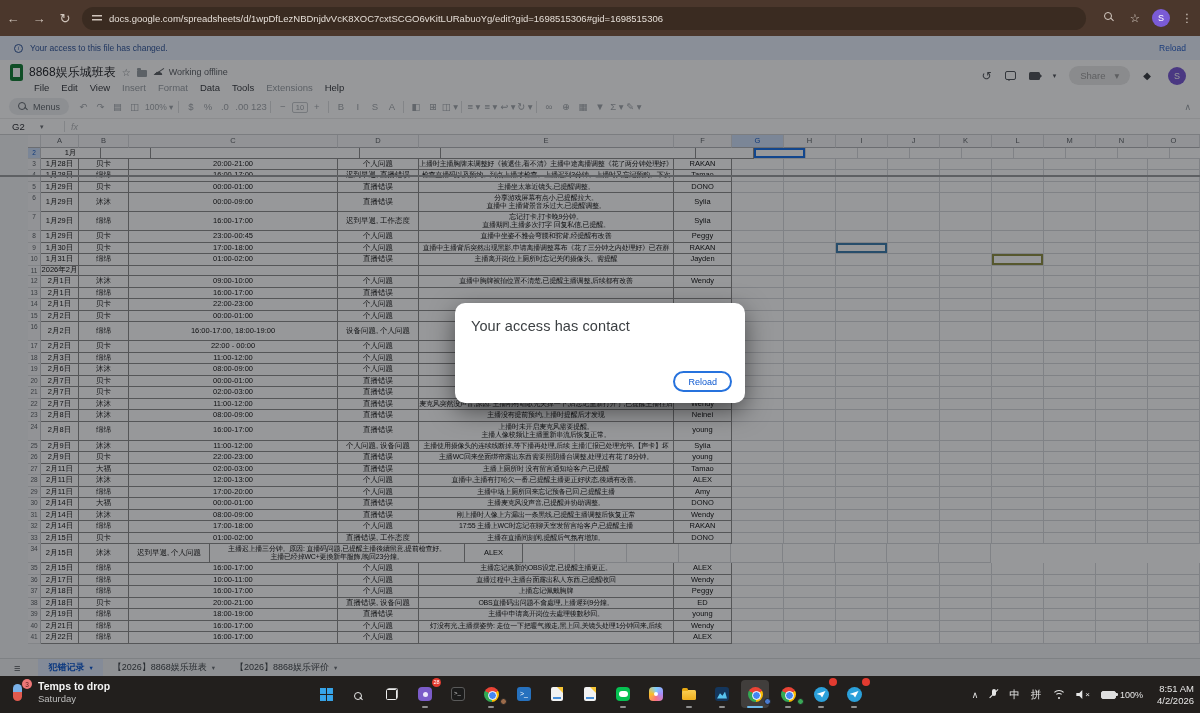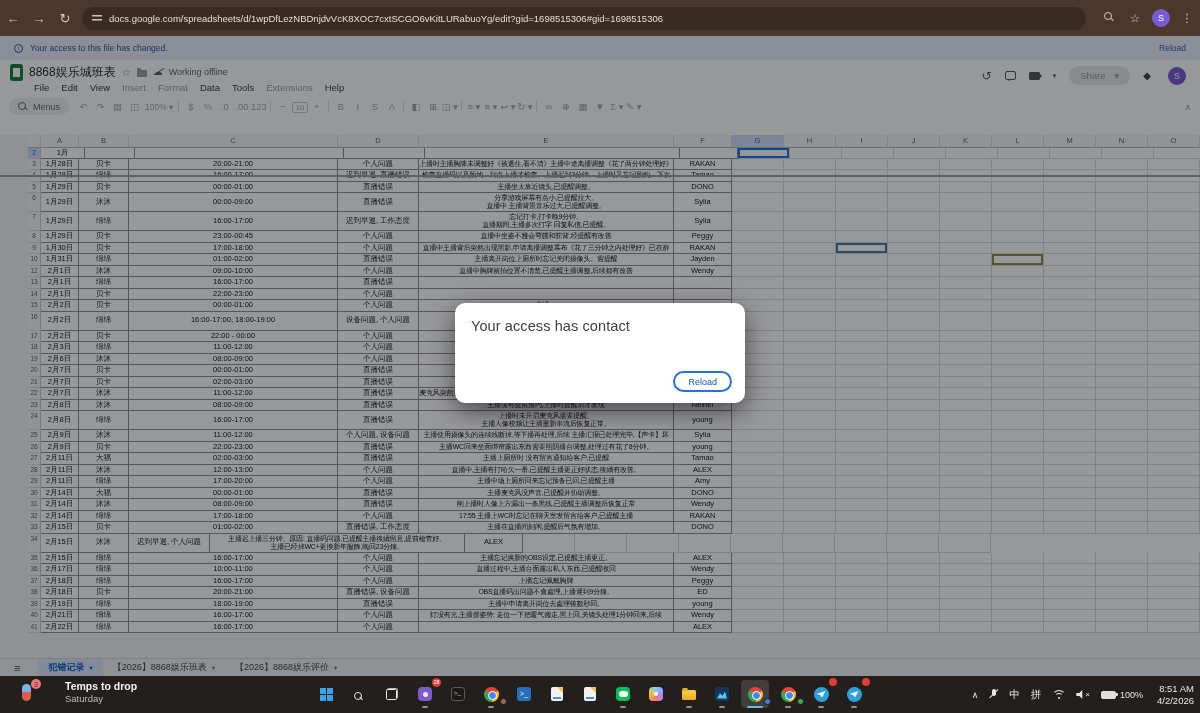--- a/index.html
+++ b/index.html
@@ -120,21 +120,21 @@
   
   .modal{position:absolute;left:455px;top:267px;width:290px;height:100px;background:#fff;
     border-radius:10px;box-shadow:0 8px 24px rgba(0,0,0,.5);z-index:50;padding:15px 16px}
   .mtitle{font-size:14.5px;color:#3c4043;letter-spacing:.1px}
   .mbody{font-size:8.5px;color:#5f6368;margin-top:9px;line-height:1.5;width:97%}
   .mbtn{position:absolute;right:13px;bottom:11px;border:2px solid #2672dd;color:#0b57d0;
     border-radius:13px;font-size:9px;padding:3.5px 13px;background:#fff;font-family:inherit}
 
   
   .task{position:absolute;left:0;bottom:0;width:1200px;height:37px;background:#221f1d;color:#eee}
-  .weather{position:absolute;left:19px;top:4px;display:flex;gap:26px}
+  .weather{position:absolute;left:10px;top:4px;display:flex;gap:8px}
   .wicon{position:relative;width:20px;height:24px}
   .thermo{position:absolute;left:3px;top:4px;width:9px;height:17px;border-radius:5px;
     background:linear-gradient(#7ab1e8 45%,#e05a4e 45%)}
   .wbadge{position:absolute;right:-2px;top:-1px;width:10px;height:10px;border-radius:50%;
     background:#e77;color:#5d1f1f;font-size:6.5px;display:flex;align-items:center;justify-content:center}
   .wt1{font-size:10.5px;color:#f3f3f3;font-weight:bold}
   .wt2{font-size:9.5px;color:#bdbdbd;margin-top:1px}
   .center{position:absolute;left:312px;top:4px;display:flex;gap:5px}
   .tbi{position:relative;width:28px;height:28px;border-radius:4px;display:flex;align-items:center;justify-content:center}
   .tbi.active{background:rgba(255,255,255,.14)}
@@ -300,20 +300,26 @@
           <span class="tbi-item">∞</span>
           <span class="tbi-item">⊕</span>
           <span class="tbi-item">▦</span>
           <span class="tbi-item">▼</span>
           <span class="tbi-item">Σ ▾</span>
           <span class="tbi-item">✎ ▾</span>
         </span>
       <span class="tcollapse">∧</span>
     </div>
 
+    <div class="fbar">
+      <span class="namebox">G2</span>
+      <span class="nb-caret">▾</span>
+      <span class="fsep"></span>
+      <span class="fx">fx</span>
+    </div>
 
     <div class="grid">
       <div class="ghead" id="col-headers">
           <div class="gh" style="width: 13px;"></div>
           <div class="gh" style="width: 38px;">A</div>
           <div class="gh" style="width: 50px;">B</div>
           <div class="gh" style="width: 209px;">C</div>
           <div class="gh" style="width: 81px;">D</div>
           <div class="gh" style="width: 255px;">E</div>
           <div class="gh" style="width: 58px;">F</div>
@@ -323,21 +329,21 @@
           <div class="gh" style="width: 52px;">J</div>
           <div class="gh" style="width: 52px;">K</div>
           <div class="gh" style="width: 52px;">L</div>
           <div class="gh" style="width: 52px;">M</div>
           <div class="gh" style="width: 52px;">N</div>
           <div class="gh" style="width: 52px;">O</div>
         </div>
       <div class="rows" id="grid-rows">
           <div class="rw mo">
             <div class="rn selrow">2</div>
-            <div class="cl" style="width: 44px;">1月</div>
+            <div class="cl" style="width: 60px;">1月</div>
             <div class="cl" style="width: 50px;"></div>
             <div class="cl" style="width: 209px;"></div>
             <div class="cl" style="width: 81px;"></div>
             <div class="cl ce" style="width: 255px;"></div>
             <div class="cl" style="width: 58px;"></div>
             <div class="cl lite selcell" style="width: 52px;"></div>
             <div class="cl lite" style="width: 52px;"></div>
             <div class="cl lite" style="width: 52px;"></div>
             <div class="cl lite" style="width: 52px;"></div>
             <div class="cl lite" style="width: 52px;"></div>
@@ -481,20 +487,38 @@
             <div class="cl" style="width: 209px;">01:00-02:00</div>
             <div class="cl" style="width: 81px;">直播错误</div>
             <div class="cl ce" style="width: 255px;">主播离开岗位上厕所时忘记关闭摄像头。需提醒</div>
             <div class="cl" style="width: 58px;">Jayden</div>
             <div class="cl lite" style="width: 52px;"></div>
             <div class="cl lite" style="width: 52px;"></div>
             <div class="cl lite" style="width: 52px;"></div>
             <div class="cl lite" style="width: 52px;"></div>
             <div class="cl lite" style="width: 52px;"></div>
             <div class="cl lite" style="width: 52px; box-shadow: rgb(143, 143, 69) 0px 0px 0px 2px inset;"></div>
+            <div class="cl lite" style="width: 52px;"></div>
+            <div class="cl lite" style="width: 52px;"></div>
+            <div class="cl lite" style="width: 52px;"></div>
+          </div>
+          <div class="rw mo">
+            <div class="rn">11</div>
+            <div class="cl" style="width: 38px;">2026年2月</div>
+            <div class="cl" style="width: 50px;"></div>
+            <div class="cl" style="width: 209px;"></div>
+            <div class="cl" style="width: 81px;"></div>
+            <div class="cl ce" style="width: 255px;"></div>
+            <div class="cl" style="width: 58px;"></div>
+            <div class="cl lite" style="width: 52px;"></div>
+            <div class="cl lite" style="width: 52px;"></div>
+            <div class="cl lite" style="width: 52px;"></div>
+            <div class="cl lite" style="width: 52px;"></div>
+            <div class="cl lite" style="width: 52px;"></div>
+            <div class="cl lite" style="width: 52px;"></div>
             <div class="cl lite" style="width: 52px;"></div>
             <div class="cl lite" style="width: 52px;"></div>
             <div class="cl lite" style="width: 52px;"></div>
           </div>
           <div class="rw">
             <div class="rn">12</div>
             <div class="cl" style="width: 38px;">2月1日</div>
             <div class="cl" style="width: 50px;">沐沐</div>
             <div class="cl" style="width: 209px;">09:00-10:00</div>
             <div class="cl" style="width: 81px;">个人问题</div>

